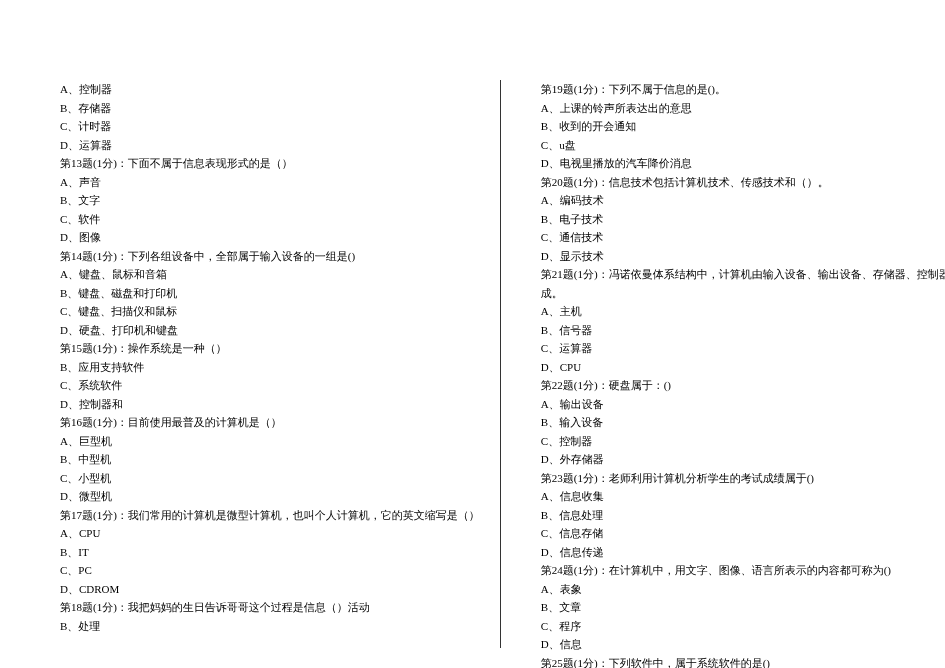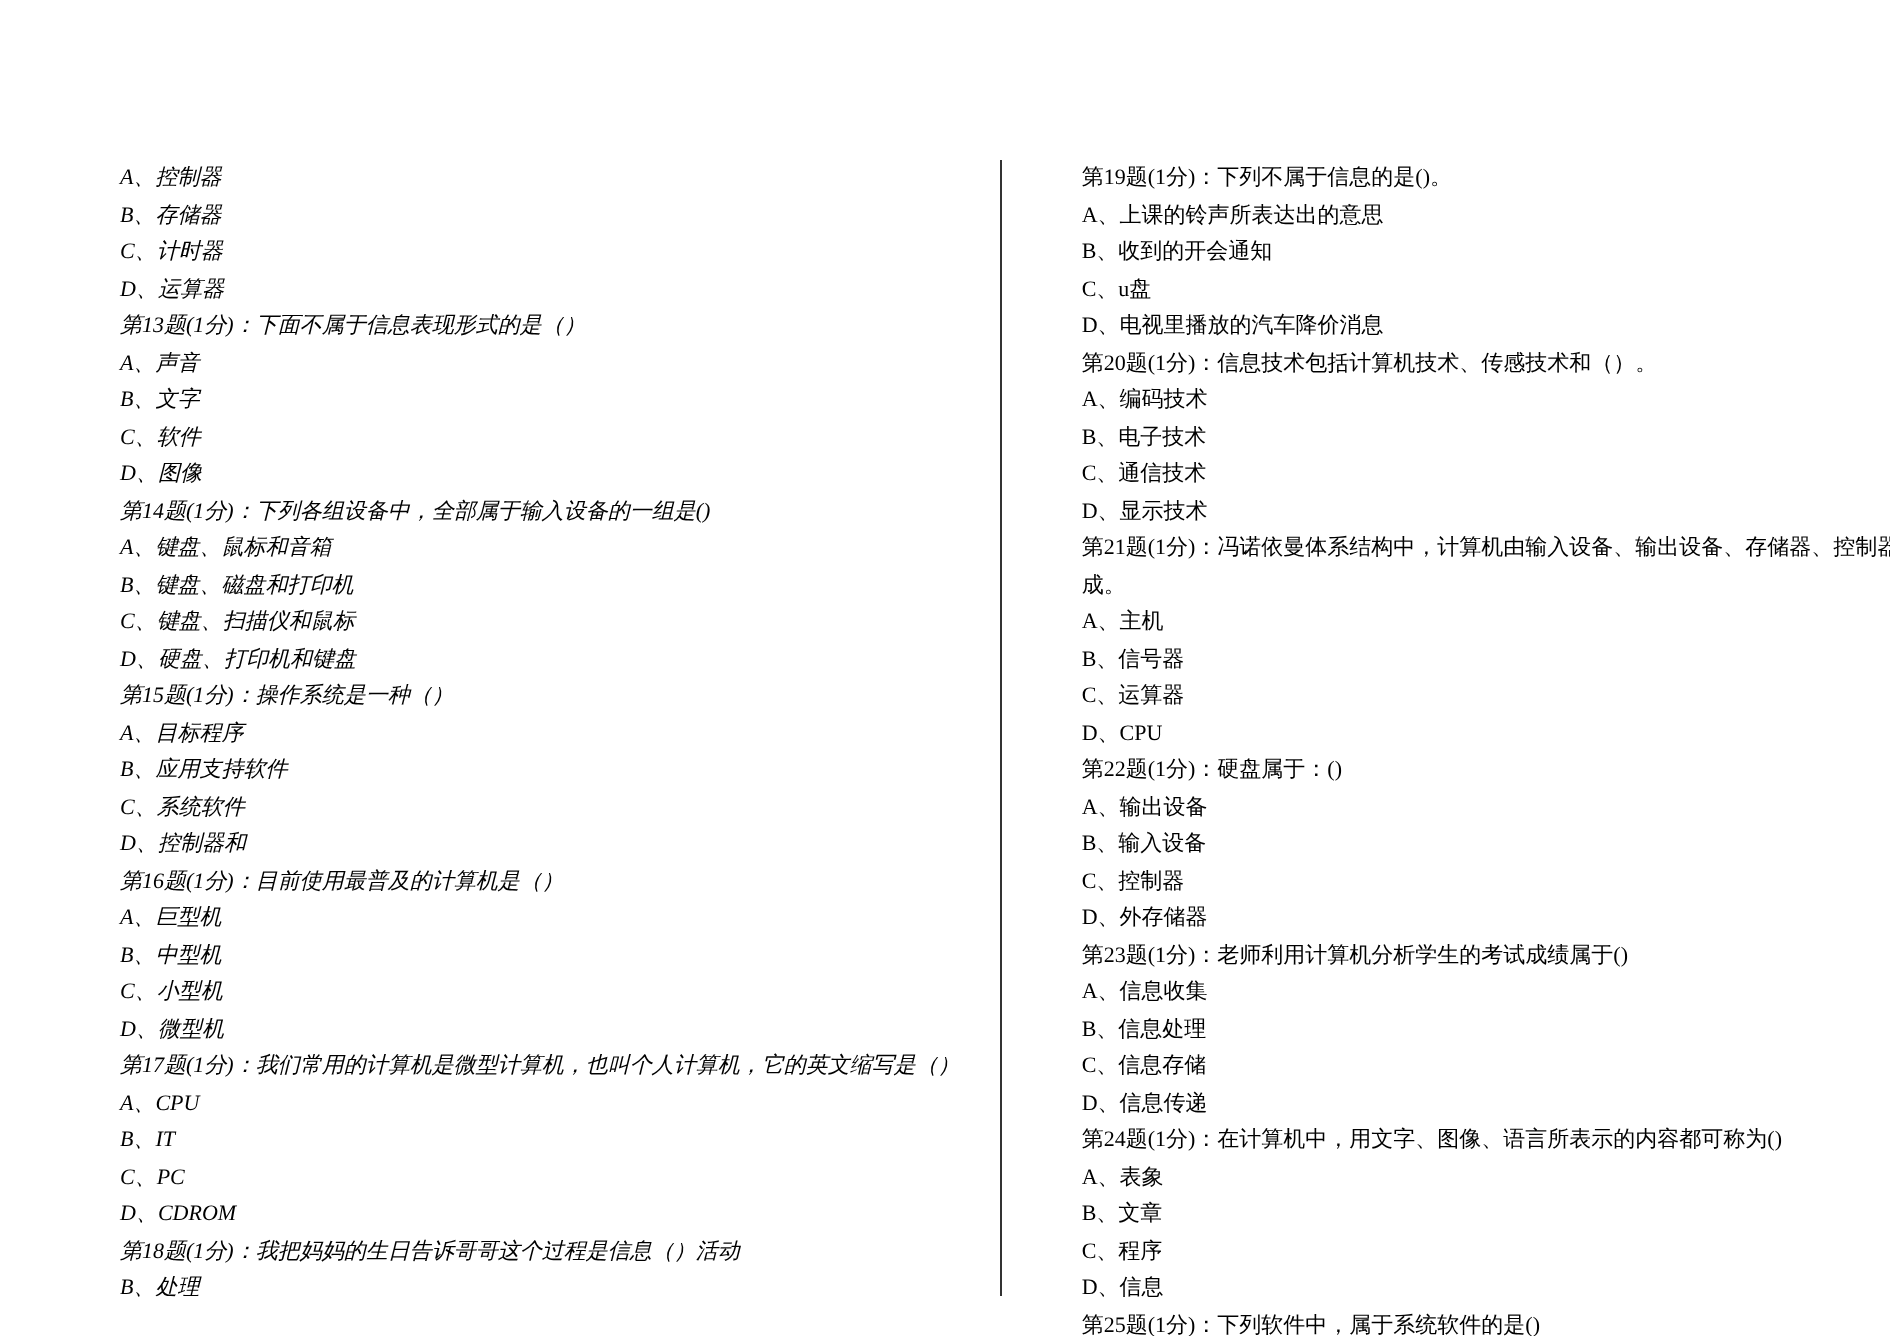--- a/index.html
+++ b/index.html
@@ -19,21 +19,20 @@
       box-sizing: border-box;
       height: 100%;
     }
     .col {
       flex: 1;
       line-height: 18.5px;
     }
     .col-left {
       border-right: 1px solid #333;
       padding-right: 20px;
-      font-style: italic;
     }
     .col-right {
       padding-left: 40px;
     }
     .line {
       white-space: nowrap;
     }
   </style>
 </head>
 <body>
@@ -48,21 +47,20 @@
       <div class="line">A、声音</div>
       <div class="line">B、文字</div>
       <div class="line">C、软件</div>
       <div class="line">D、图像</div>
       <div class="line">第14题(1分)：下列各组设备中，全部属于输入设备的一组是()</div>
       <div class="line">A、键盘、鼠标和音箱</div>
       <div class="line">B、键盘、磁盘和打印机</div>
       <div class="line">C、键盘、扫描仪和鼠标</div>
       <div class="line">D、硬盘、打印机和键盘</div>
       <div class="line">第15题(1分)：操作系统是一种（）</div>
-      <div class="line">A、目标程序</div>
       <div class="line">B、应用支持软件</div>
       <div class="line">C、系统软件</div>
       <div class="line">D、控制器和</div>
       <div class="line">第16题(1分)：目前使用最普及的计算机是（）</div>
       <div class="line">A、巨型机</div>
       <div class="line">B、中型机</div>
       <div class="line">C、小型机</div>
       <div class="line">D、微型机</div>
       <div class="line">第17题(1分)：我们常用的计算机是微型计算机，也叫个人计算机，它的英文缩写是（）</div>
       <div class="line">A、CPU</div>

